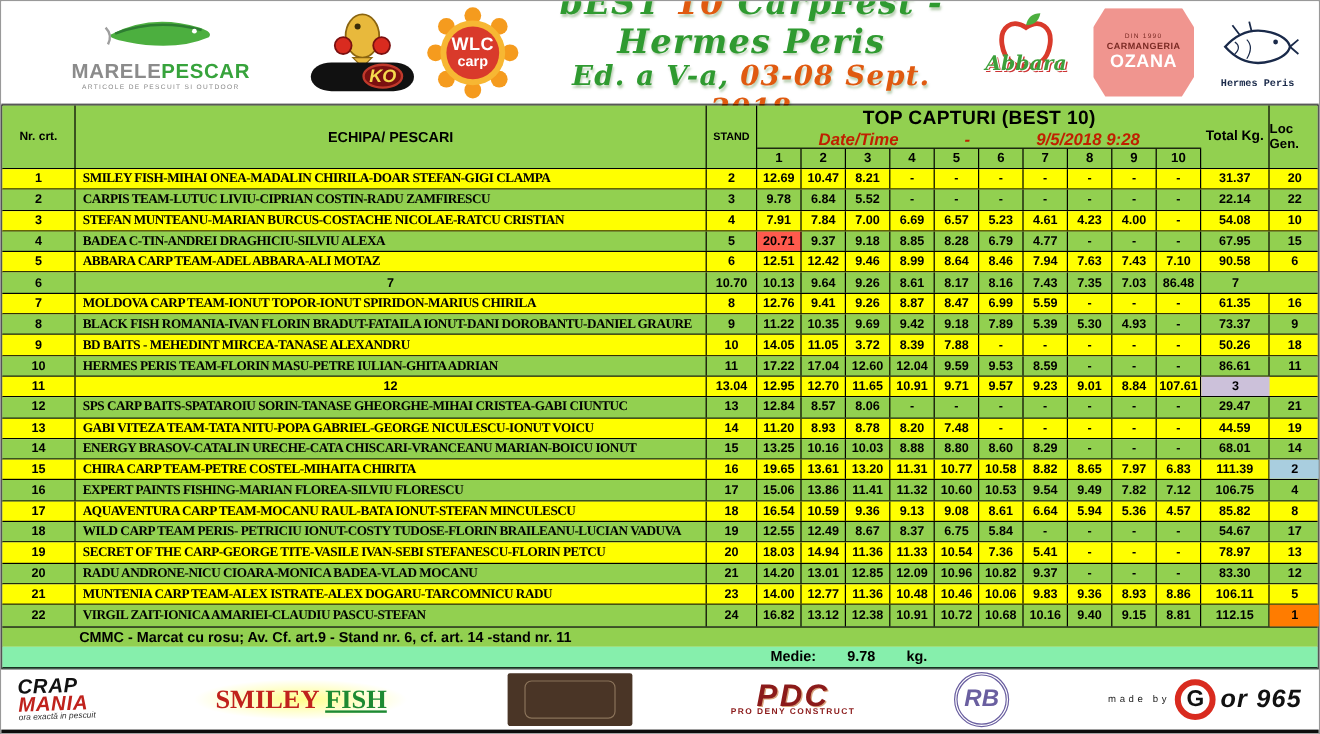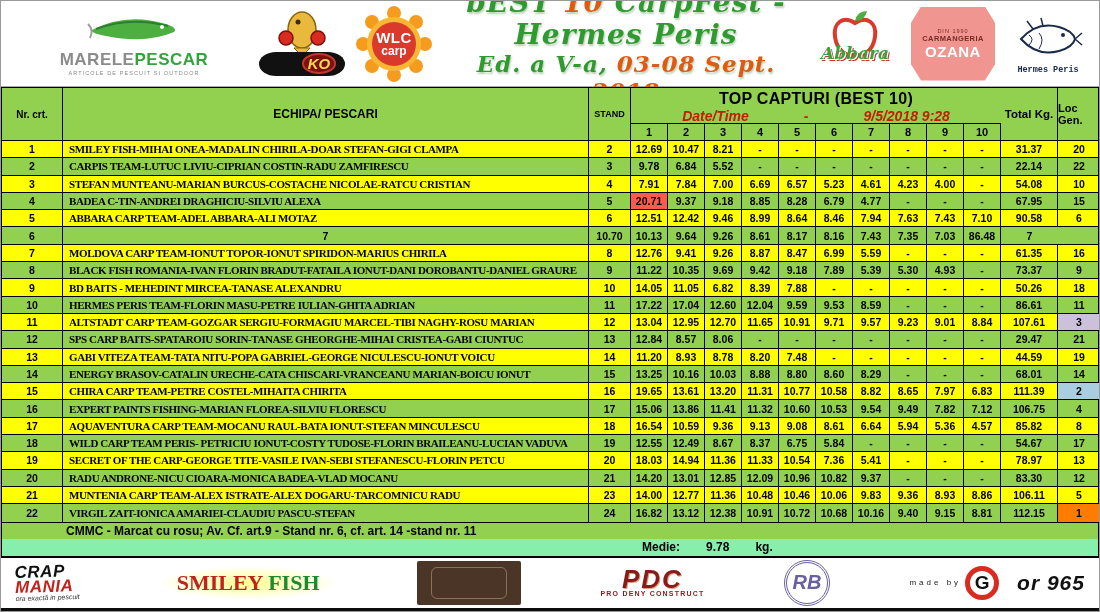--- a/index.html
+++ b/index.html
@@ -96,37 +96,37 @@
   
   .sponsors { flex:1; display:flex; align-items:center; justify-content:space-between;
               padding:2px 14px; background:#fff; }
   .cm-logo { transform:rotate(-2deg); line-height:.9; }
   .cm-1 { font-size:17px; font-weight:bold; font-style:italic; color:#111; letter-spacing:.5px; }
   .cm-2 { font-size:17px; font-weight:bold; font-style:italic; color:#c0221c; letter-spacing:.5px; }
   .cm-3 { font-size:7px; font-style:italic; color:#333; }
   .sf-logo { font-family:"Liberation Serif", serif; font-weight:bold; font-size:22px;
              padding:4px 18px; border-radius:50%;
              background:radial-gradient(ellipse at center, #ffff8a 0%, rgba(255,255,140,0) 70%); }
-  .sf-1 { color:#c0221c; } .sf-2 { color:#1d8a32; }
+  .sf-1 { color:#c0221c; } .sf-2 { color:#1d8a32;text-decoration:underline; }
   .wood-logo { width:104px; height:44px; background:#4a3526; border-radius:2px; position:relative; }
   .wood-logo::after { content:""; position:absolute; inset:6px 14px; border:1px solid #9a8266;
                       border-radius:6px; opacity:.8; }
   .pdc-logo { text-align:center; line-height:.9; }
   .pdc-abbr { font-size:26px; font-weight:bold; font-style:italic; color:#8b1a1a;
               text-shadow:1px 1px 0 #d8a37c; letter-spacing:2px; }
   .pdc-name { font-size:7px; font-weight:bold; color:#8b1a1a; letter-spacing:1.2px; }
   .rb-logo { width:46px; height:46px; border:3px double #6a5fa0; border-radius:50%;
              display:flex; align-items:center; justify-content:center;
              font-size:20px; font-weight:bold; font-style:italic; color:#6a5fa0; }
   .gor-logo { display:flex; align-items:center; gap:4px; }
   .gor-made { font-size:8px; letter-spacing:3px; color:#222; }
   .gor-g { width:34px; height:34px; border:5px solid #d92b1f; border-radius:50%;
            display:flex; align-items:center; justify-content:center;
            font-size:19px; font-weight:bold; color:#111; }
-  .gor-rest { font-size:21px; font-weight:bold; font-style:italic; color:#111; letter-spacing:1px;margin-left:14px; }
+  .gor-rest { font-size:21px; font-weight:bold; font-style:italic; color:#111; letter-spacing:1px; }
 
   .black-bar { height:8px; background:#0d0d0d; }
 </style>
 </head>
 <body>
 
 <div class="page">
 
   <div class="top-band">
 
@@ -374,21 +374,21 @@
           <div class="cell c-catch">-</div>
           <div class="cell c-total">73.37</div>
           <div class="cell c-loc">9</div>
         </div>
         <div class="trow odd">
           <div class="cell c-nr">9</div>
           <div class="cell c-team">BD BAITS - MEHEDINT MIRCEA-TANASE ALEXANDRU</div>
           <div class="cell c-stand">10</div>
           <div class="cell c-catch">14.05</div>
           <div class="cell c-catch">11.05</div>
-          <div class="cell c-catch">6.82</div>
+          <div class="cell c-catch">3.72</div>
           <div class="cell c-catch">8.39</div>
           <div class="cell c-catch">7.88</div>
           <div class="cell c-catch">-</div>
           <div class="cell c-catch">-</div>
           <div class="cell c-catch">-</div>
           <div class="cell c-catch">-</div>
           <div class="cell c-catch">-</div>
           <div class="cell c-total">50.26</div>
           <div class="cell c-loc">18</div>
         </div>
@@ -404,21 +404,20 @@
           <div class="cell c-catch">9.53</div>
           <div class="cell c-catch">8.59</div>
           <div class="cell c-catch">-</div>
           <div class="cell c-catch">-</div>
           <div class="cell c-catch">-</div>
           <div class="cell c-total">86.61</div>
           <div class="cell c-loc">11</div>
         </div>
         <div class="trow odd">
           <div class="cell c-nr">11</div>
-          <div class="cell c-team">ALTSTADT CARP TEAM-GOZGAR SERGIU-FORMAGIU MARCEL-TIBI NAGHY-ROSU MARIAN</div>
           <div class="cell c-stand">12</div>
           <div class="cell c-catch">13.04</div>
           <div class="cell c-catch">12.95</div>
           <div class="cell c-catch">12.70</div>
           <div class="cell c-catch">11.65</div>
           <div class="cell c-catch">10.91</div>
           <div class="cell c-catch">9.71</div>
           <div class="cell c-catch">9.57</div>
           <div class="cell c-catch">9.23</div>
           <div class="cell c-catch">9.01</div>

